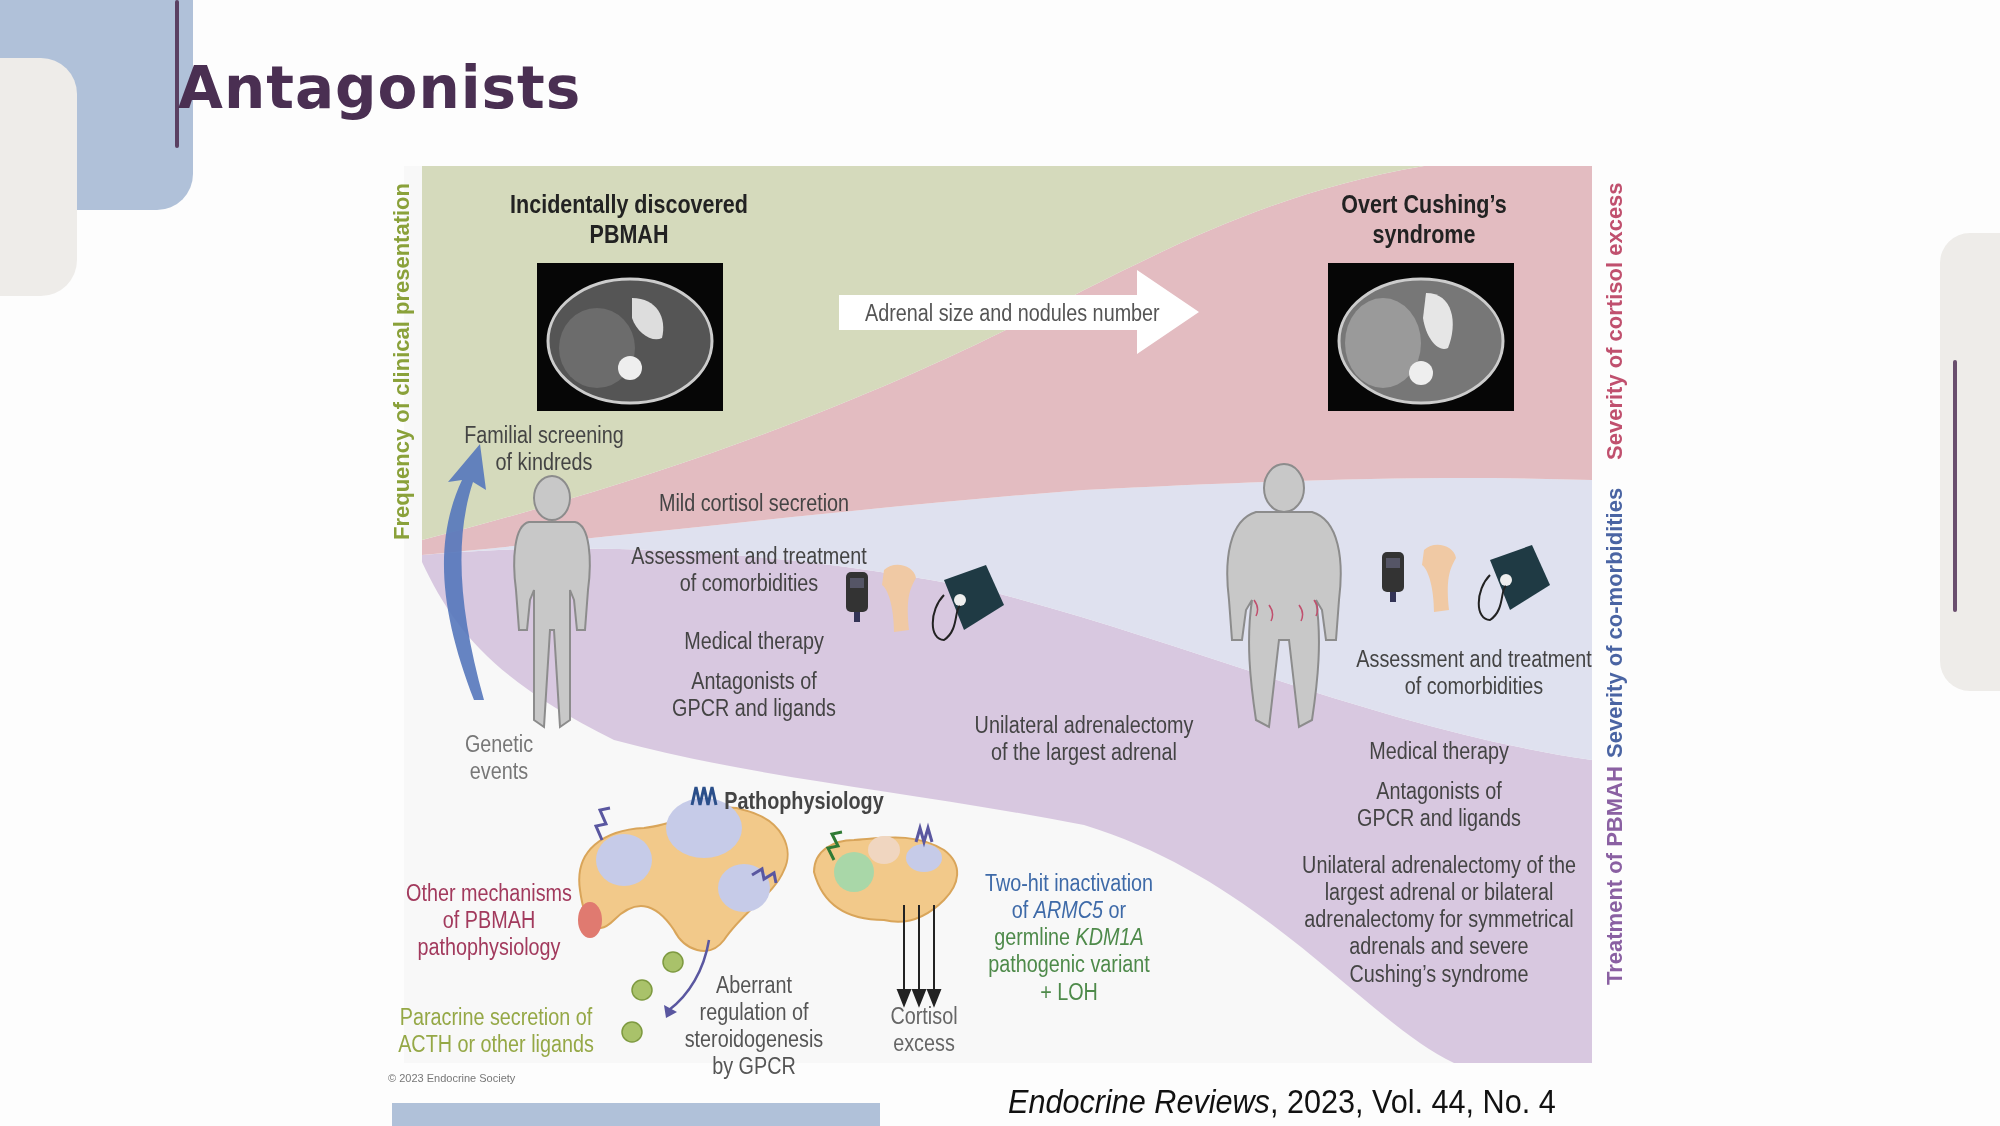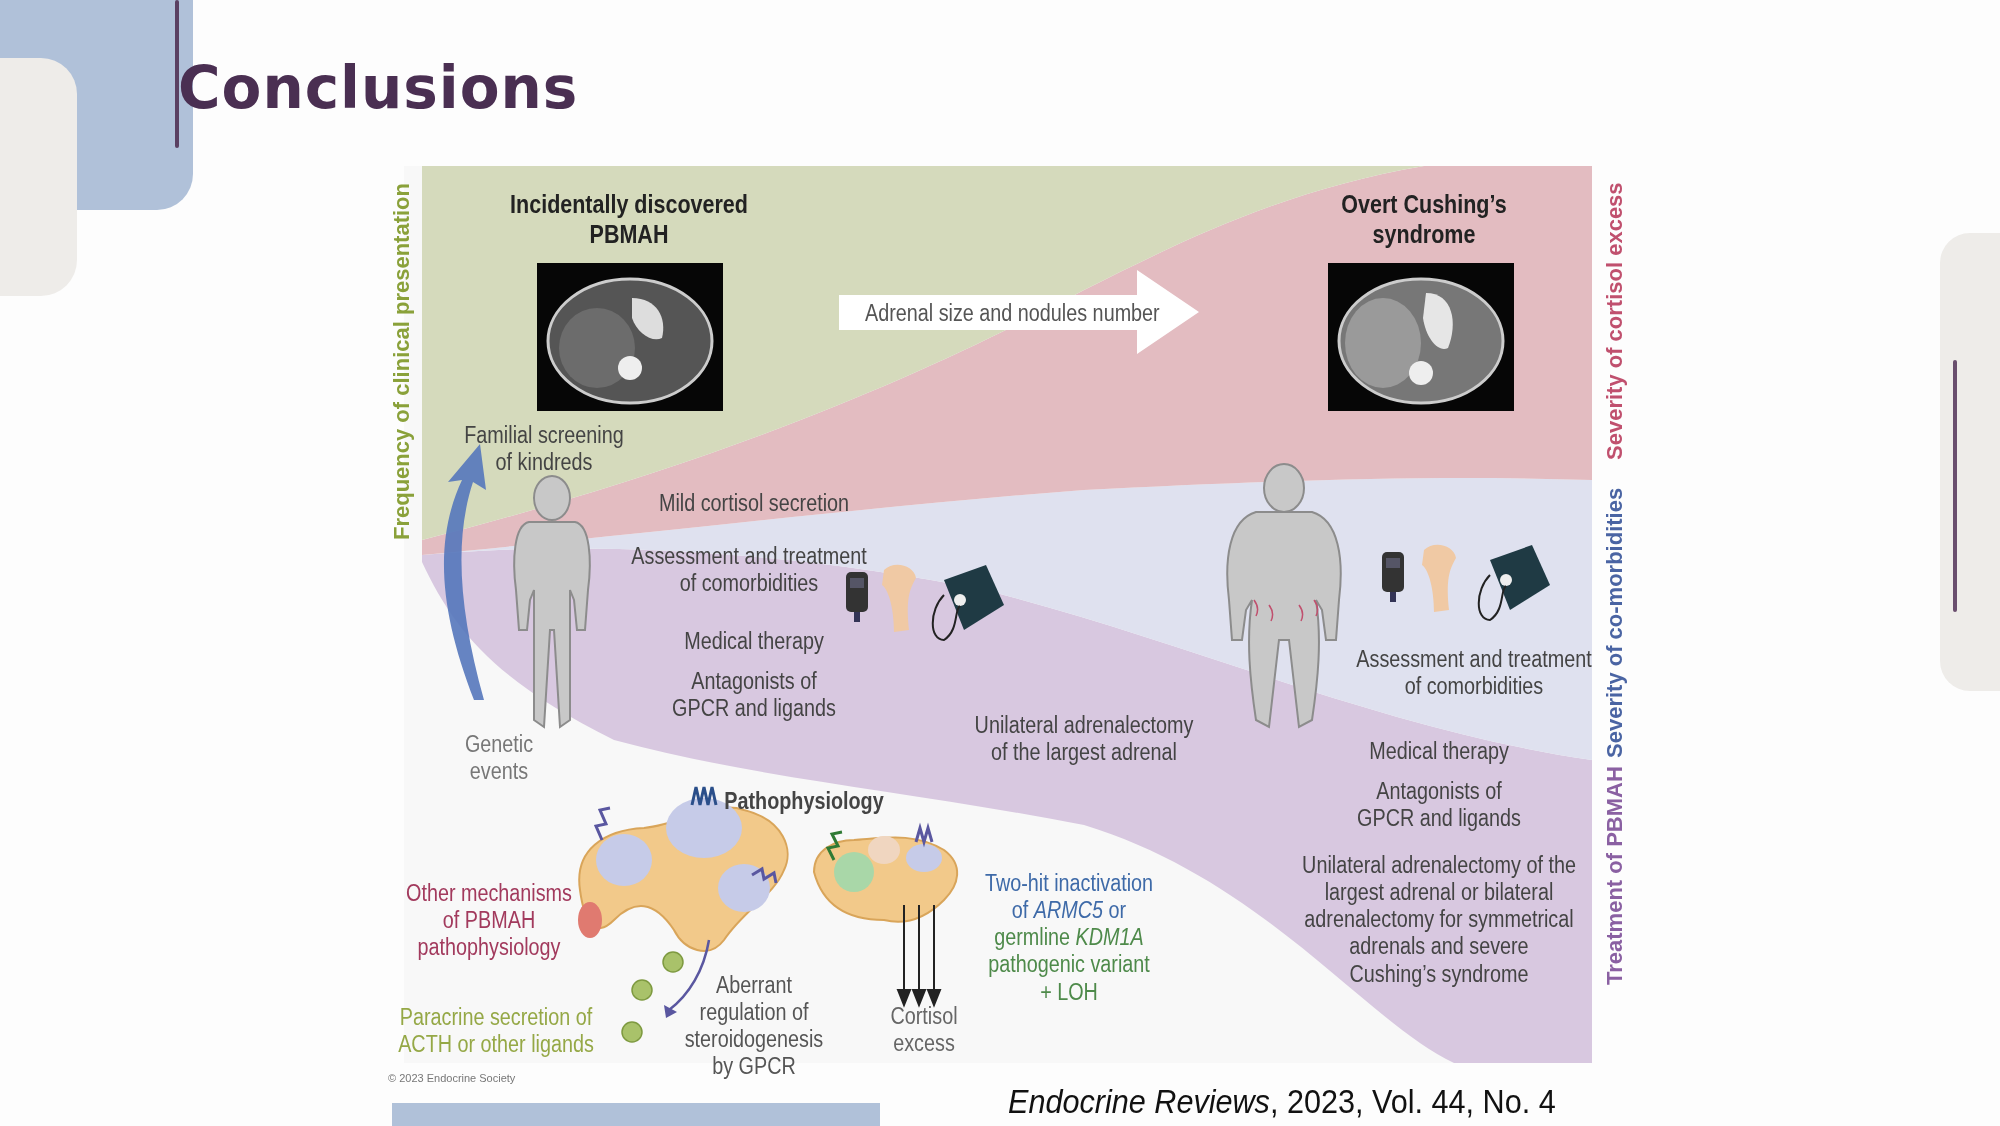--- a/index.html
+++ b/index.html
@@ -20,21 +20,21 @@
   #citation{left:1008px;top:1082px;font-size:34px;color:#111;white-space:nowrap;transform:scaleX(0.9);transform-origin:left top;}
   #bottom-bar{left:392px;top:1103px;width:488px;height:23px;background:#b0c1d9;}
   .ct{position:absolute;background:#060606;overflow:hidden;}
 </style>
 </head>
 <body>
 
 <div id="blue-block" class="abs"></div>
 <div id="grey-block" class="abs"></div>
 <div id="title-rule" class="abs"></div>
-<div id="title" class="abs">Conclusions</div>
+<div id="title" class="abs">Antagonists</div>
 <div id="right-panel" class="abs"></div>
 <div id="right-rule" class="abs"></div>
 
 <div id="figure" class="abs">
   <svg width="1250" height="930" viewBox="0 0 1250 930">
 
     <rect x="20" y="6" width="1188" height="897" fill="#f8f8f8"></rect>
 
     <path fill="#d8c8e0" d="M38,395 L38,402 C70,470 110,520 230,580 C380,620 520,630 700,665 C880,720 980,860 1070,903 L1208,903 L1208,600 C1000,570 800,480 600,430 C400,390 200,380 38,395 Z"></path>
 

